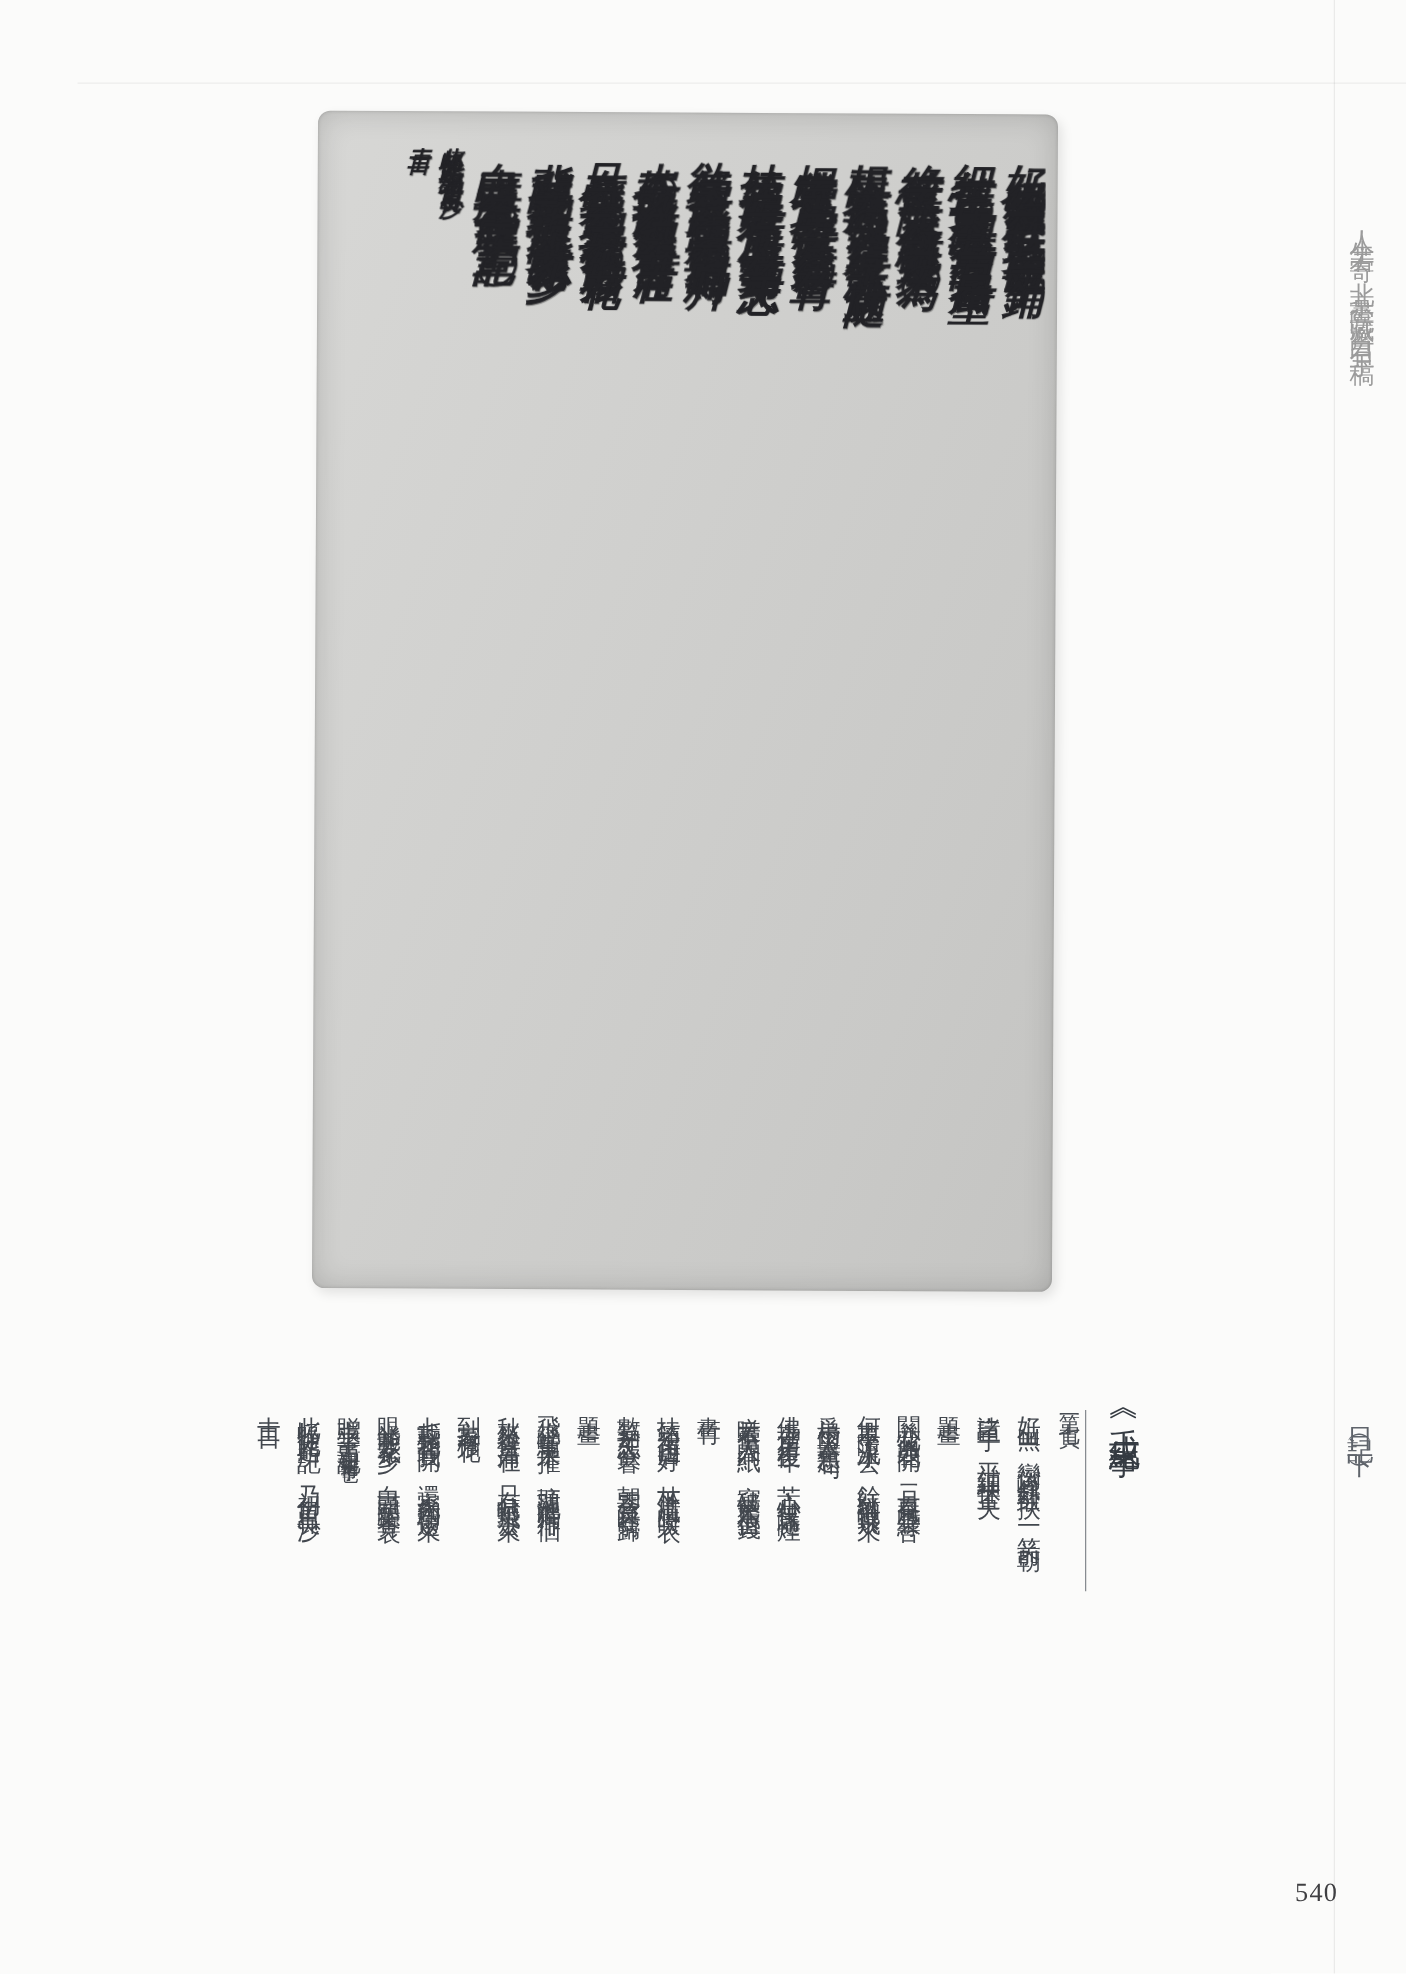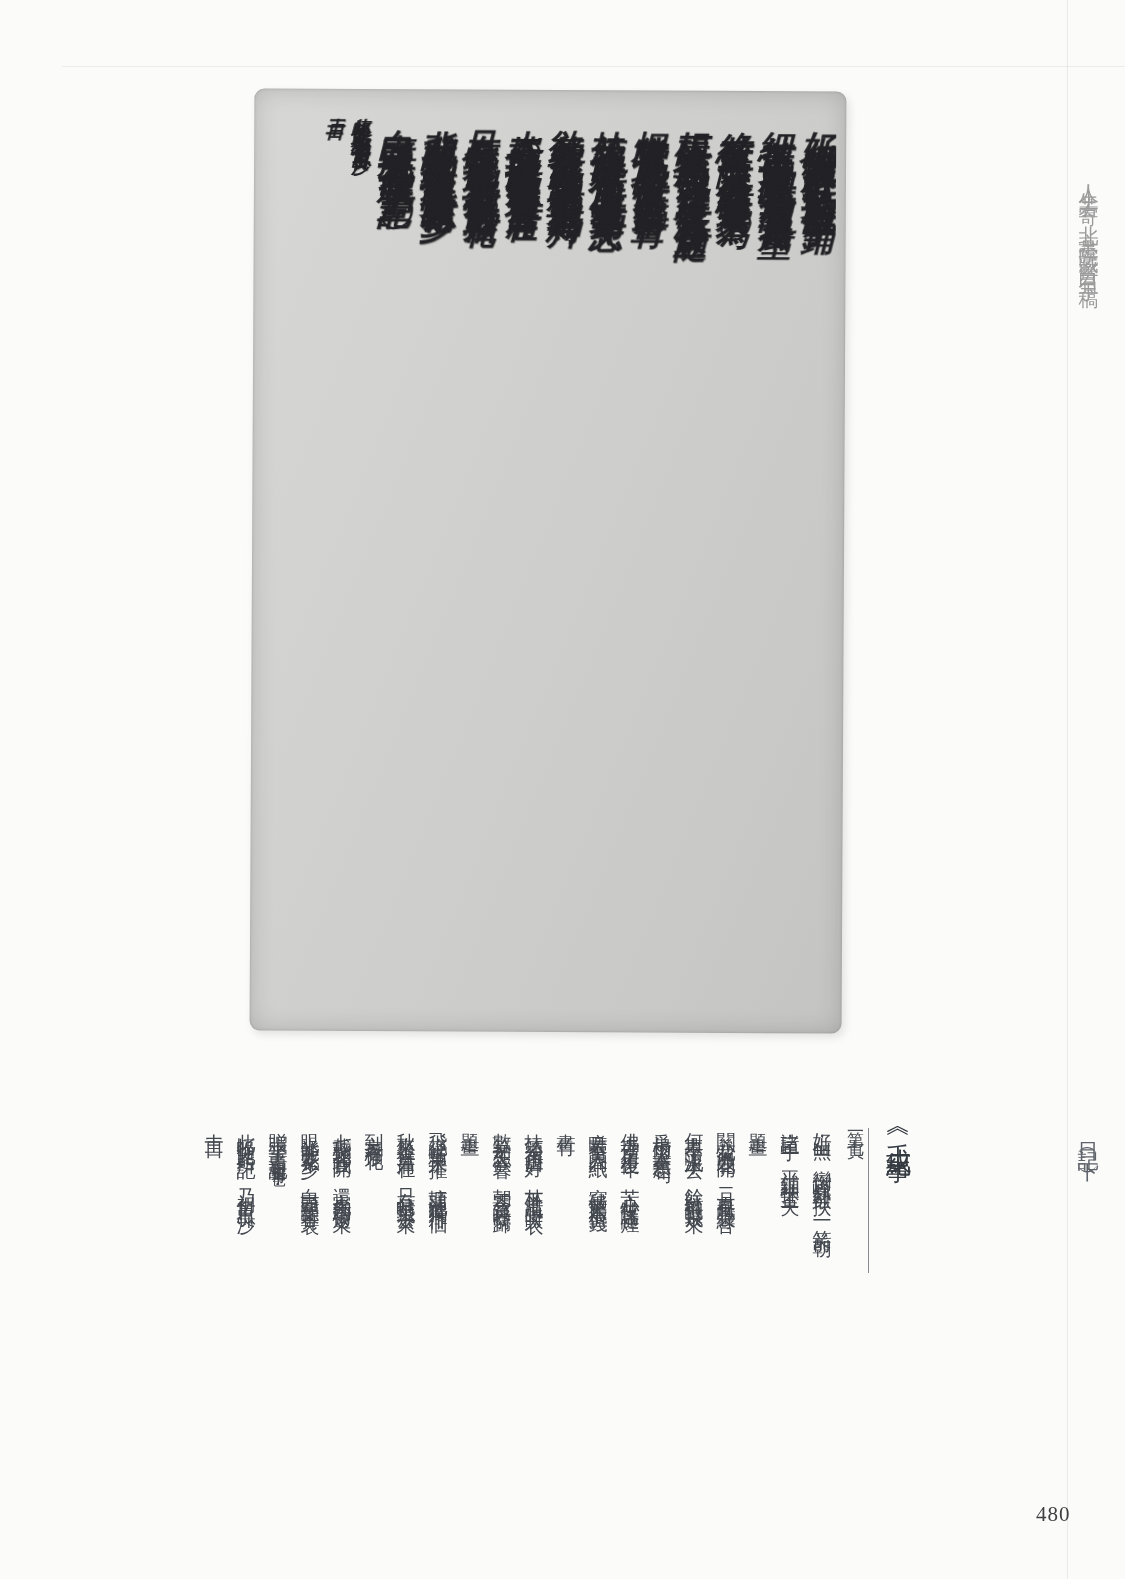--- a/index.html
+++ b/index.html
@@ -118,15 +118,15 @@
     <div class="t-col">到家看榴花</div>
     <div class="t-col">七載榴花背我開，還家先到樹邊來。</div>
     <div class="t-col">眼光能數花多少，白盡頭顱未算哀。</div>
     <div class="t-col">
       <span>贈張平子畫題記</span><span class="t-note">（此初七日事也）</span><span>：</span>
     </div>
     <div class="t-col">此幅從此起所記，乃初十日出長沙，</div>
     <div class="t-col">十三日</div>
   </div>
 
-  <div class="page-number">480</div>
+  <div class="page-number">540</div>
 
 </div>
 
 </body></html>

